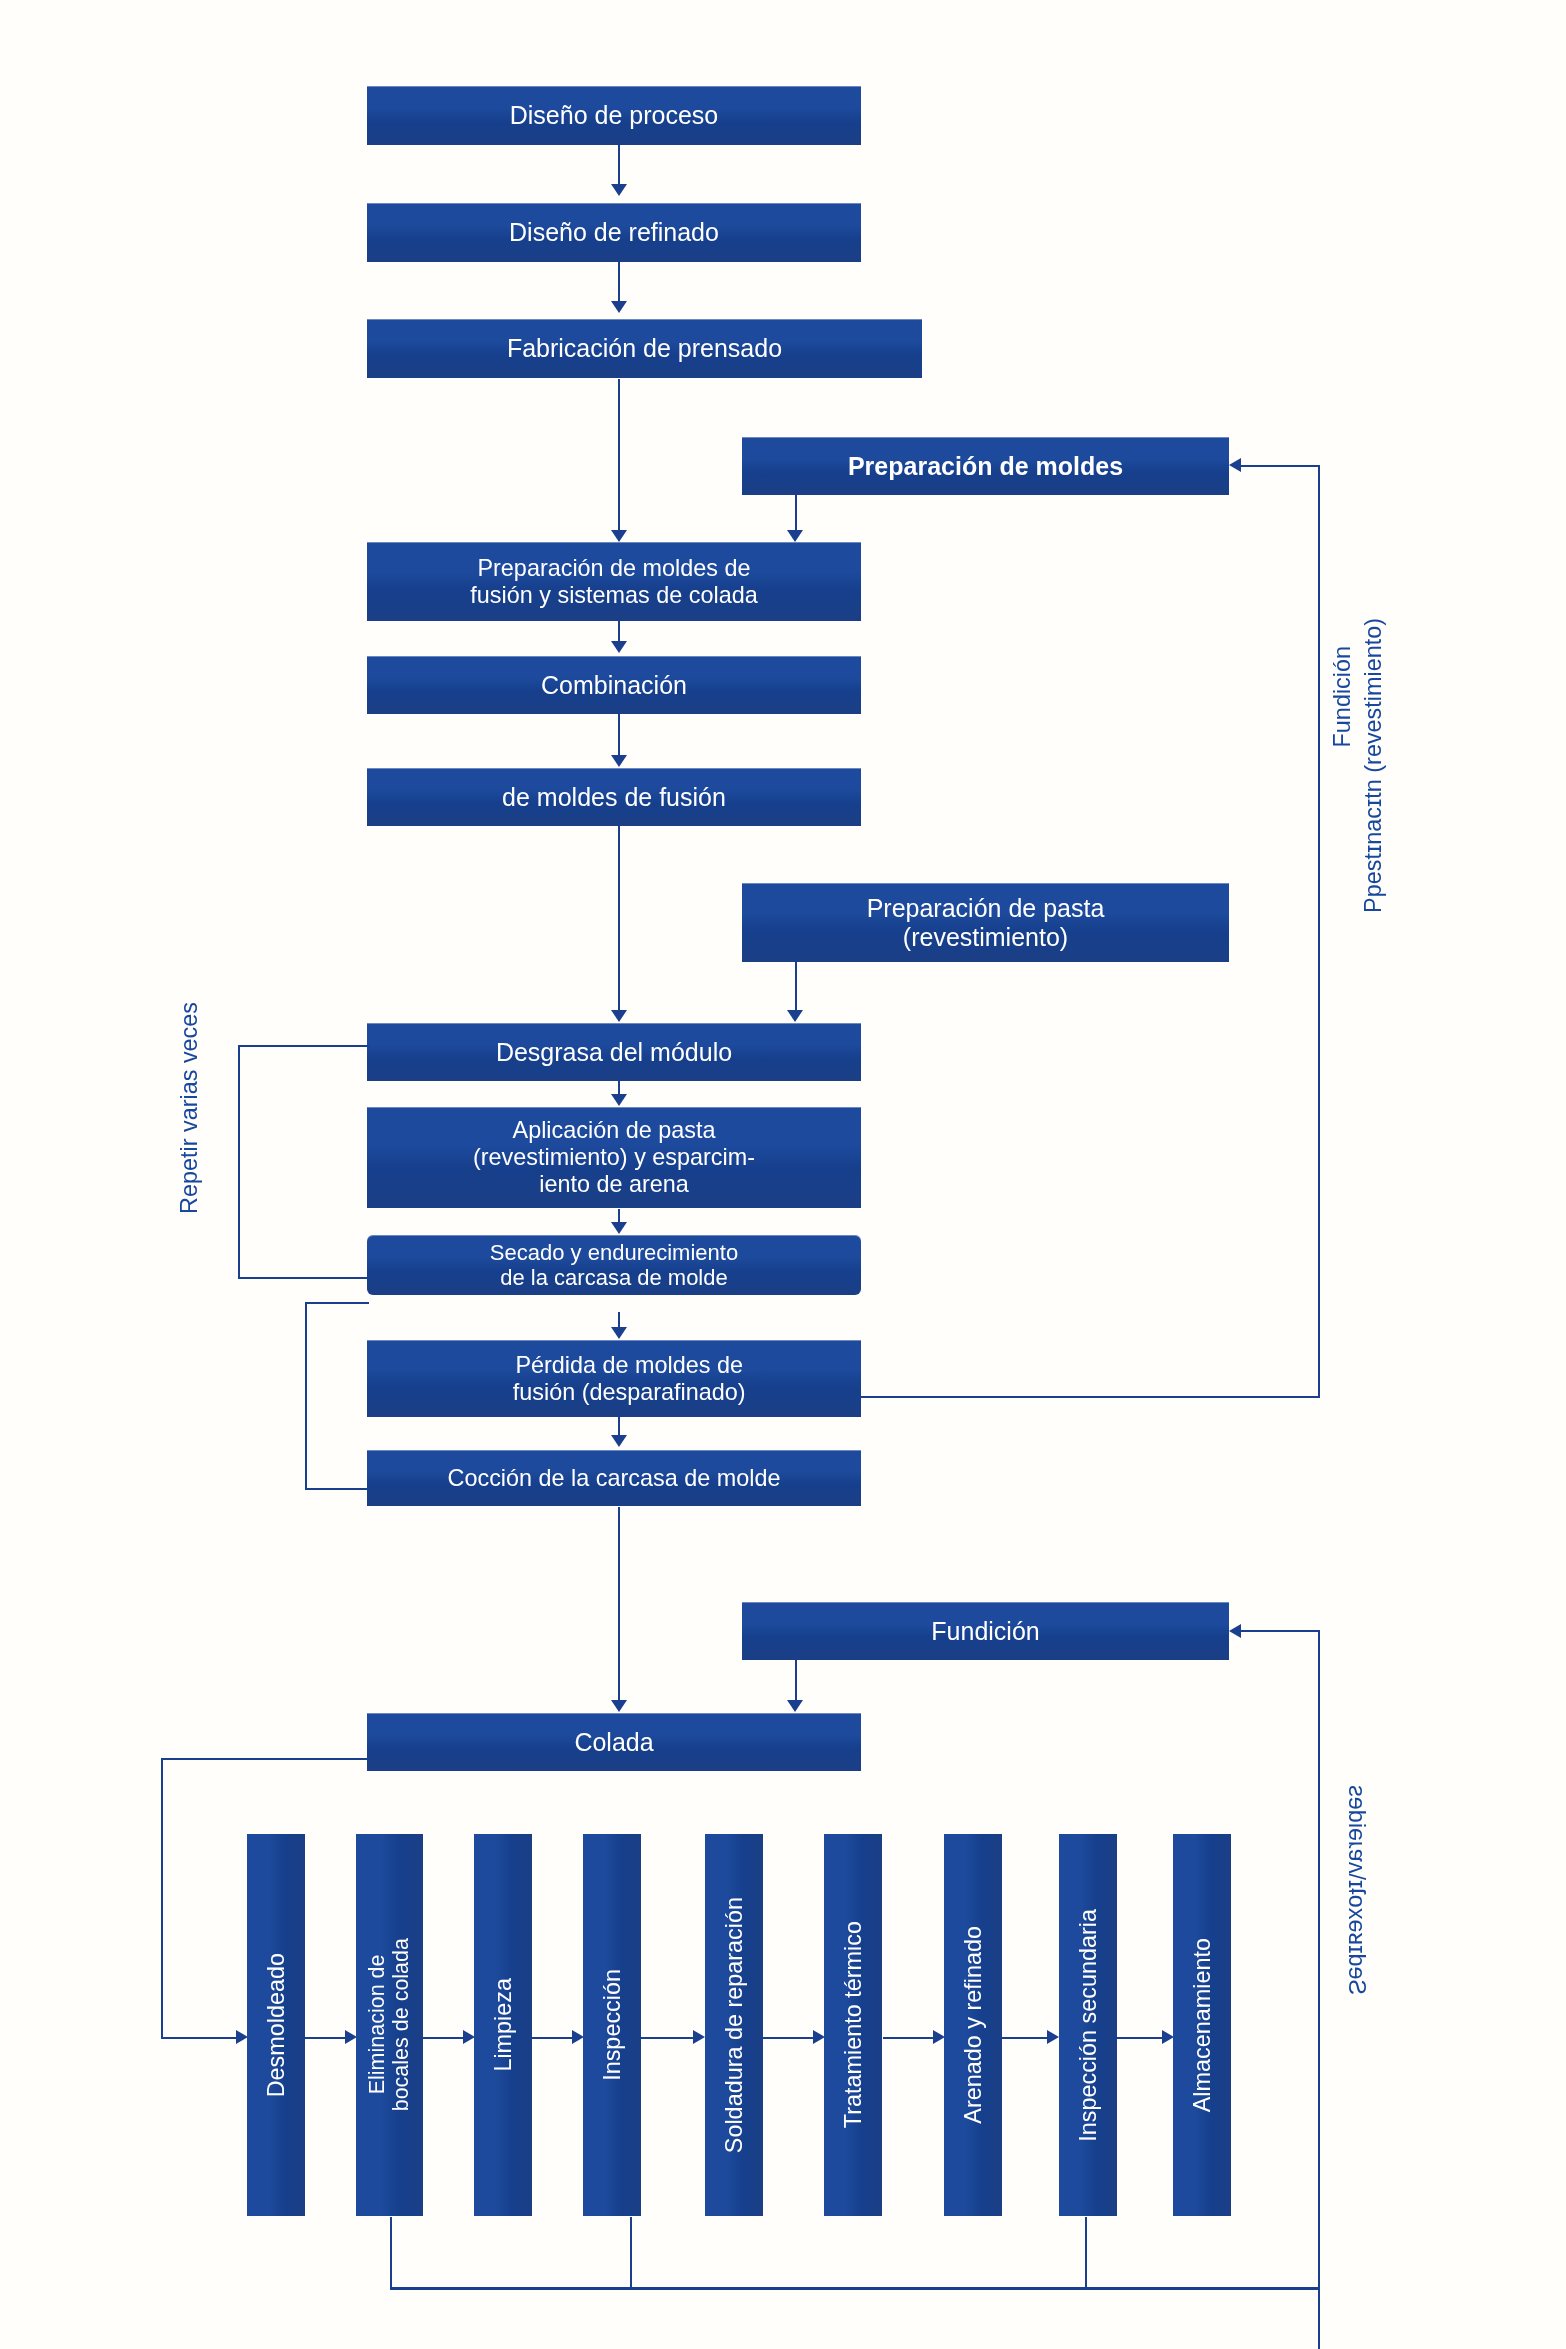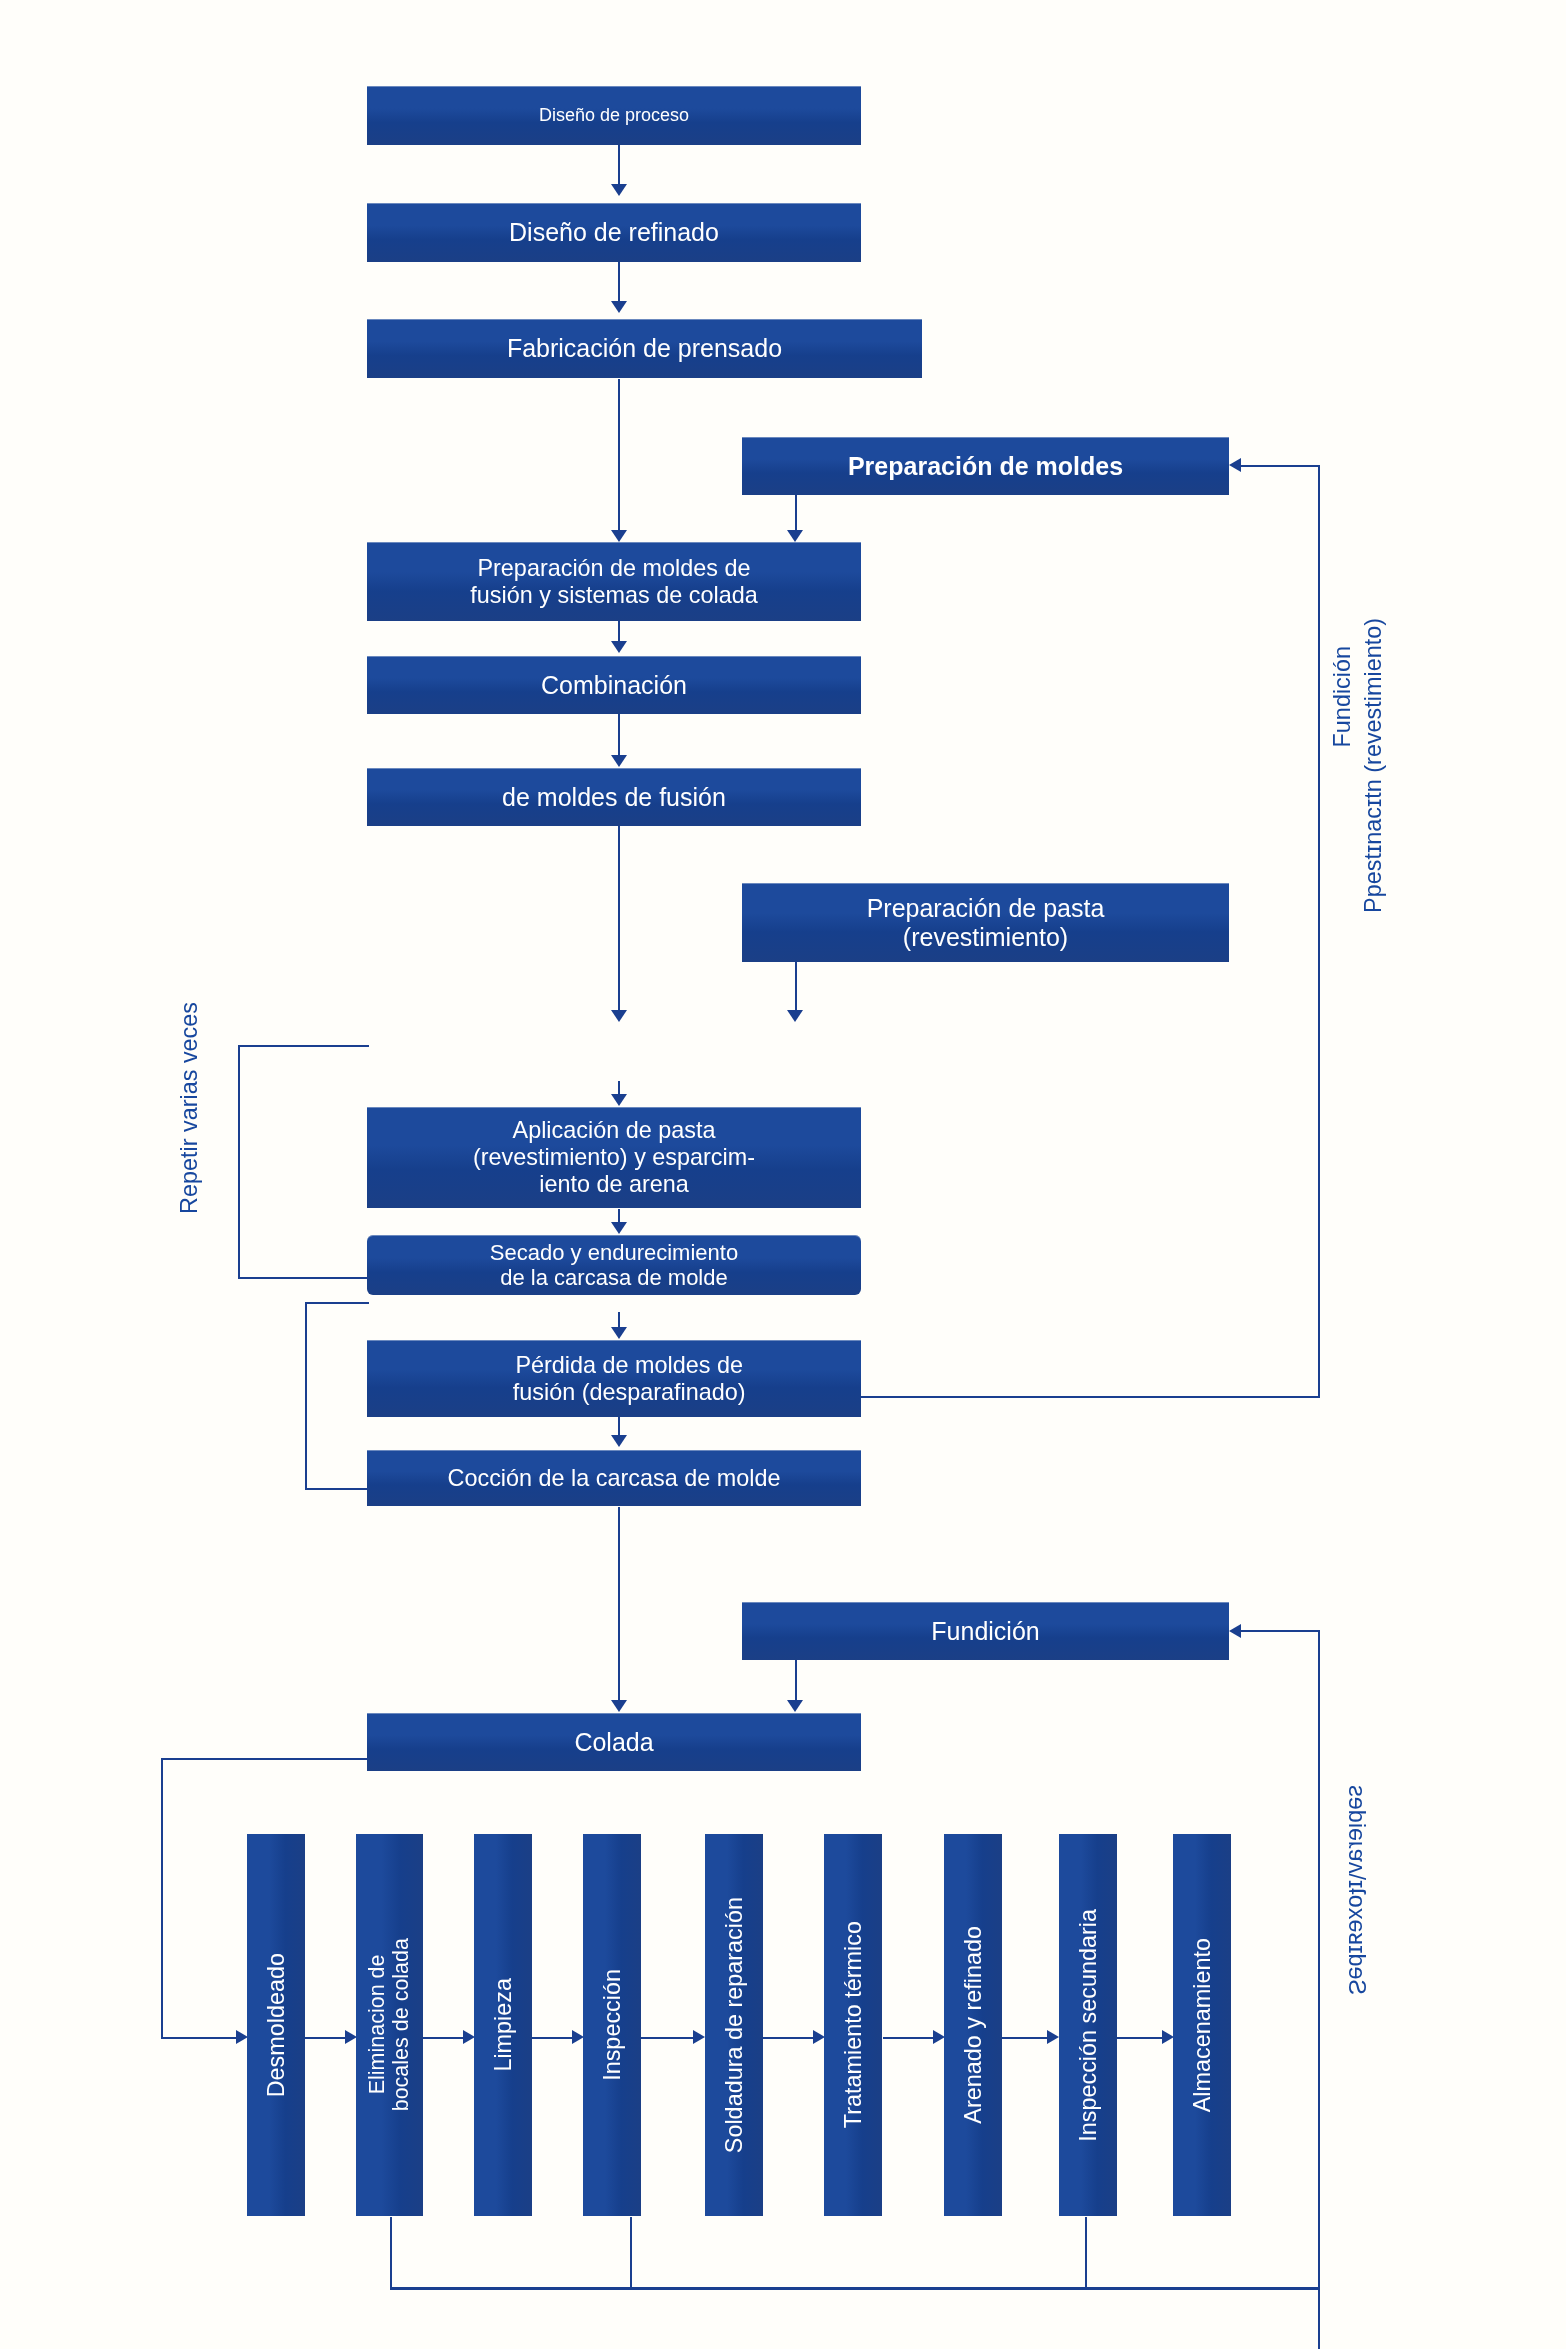--- a/index.html
+++ b/index.html
@@ -86,21 +86,21 @@
     border-top:7.5px solid transparent;
     border-bottom:7.5px solid transparent;
     border-right:12px solid #1a3f8f;
   }
 </style>
 </head>
 <body>
 
 <div id="stage">
 
-  <div class="box" style="left:367px;top:86px;width:494px;height:59px;font-size:18px;">
+  <div class="box" style="left:367px;top:86px;width:494px;height:59px;font-size:25px;">
     <span>Diseño de proceso</span>
   </div>
 
   <div class="ln lnv" style="left:618px;top:145px;width:1.9px;height:42px;"></div>
   <div class="ah" style="left:611px;top:184px;"></div>
 
   <div class="box" style="left:367px;top:203px;width:494px;height:59px;font-size:25px;">
     <span>Diseño de refinado</span>
   </div>
 
@@ -142,20 +142,23 @@
   <div class="ln lnv" style="left:618px;top:826px;width:1.9px;height:187px;"></div>
   <div class="ah" style="left:611px;top:1010px;"></div>
 
   <div class="box" style="left:742px;top:883px;width:487px;height:79px;font-size:25px;white-space:pre-line;">
     <span>Preparación de pasta
 (revestimiento)</span>
   </div>
   <div class="ln lnv" style="left:795px;top:961px;width:1.9px;height:52px;"></div>
   <div class="ah" style="left:787px;top:1010px;"></div>
 
+  <div class="box" style="left:367px;top:1023px;width:494px;height:58px;font-size:25px;">
+    <span>Desgrasa del módulo</span>
+  </div>
 
   <div class="ln lnv" style="left:618px;top:1081px;width:1.9px;height:19px;"></div>
   <div class="ah" style="left:611px;top:1094px;"></div>
 
   <div class="box" style="left:367px;top:1107px;width:494px;height:101px;font-size:23.4px;white-space:pre-line;">
     <span>Aplicación de pasta
 (revestimiento) y esparcim-
 iento de arena</span>
   </div>
 

